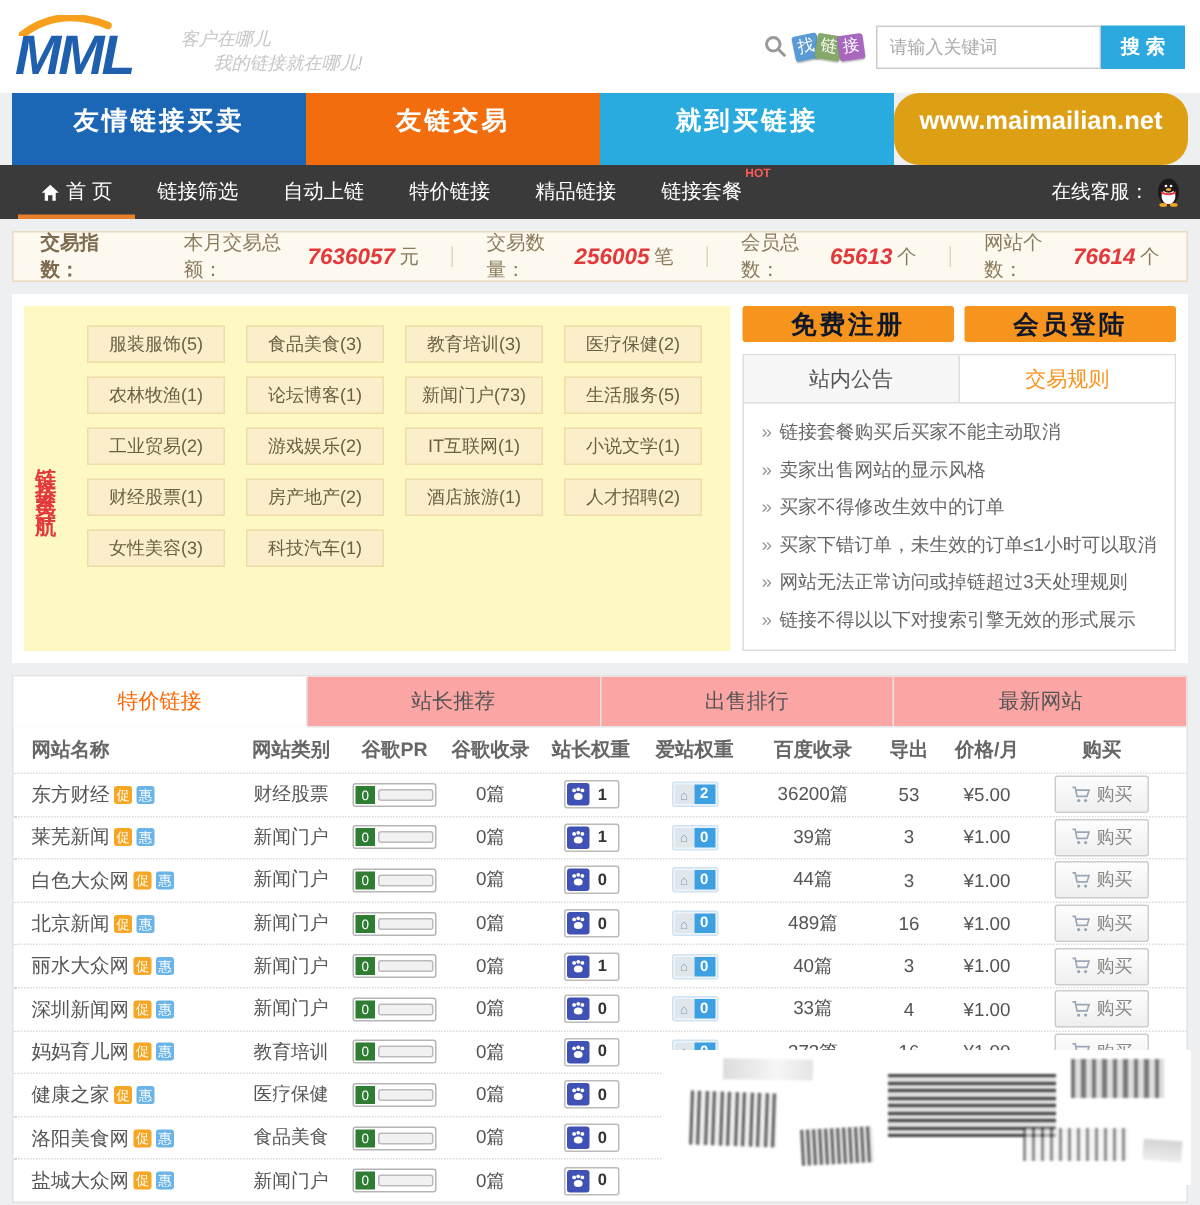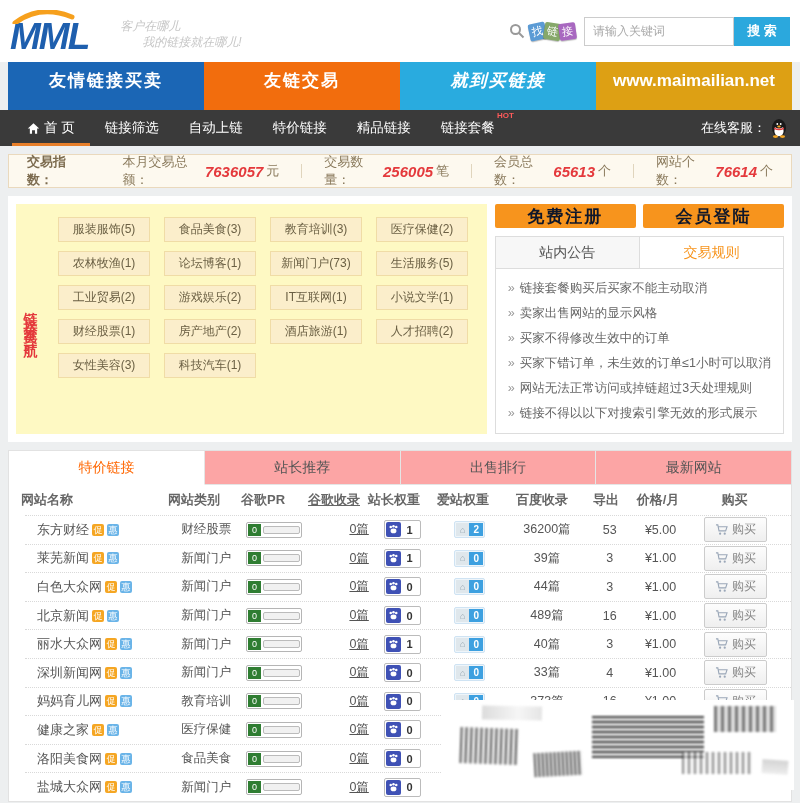--- a/index.html
+++ b/index.html
@@ -21,21 +21,21 @@
   .tile { width:17px; height:17px; border-radius:2px; color:#fff; font-size:11px; line-height:17px; text-align:center; box-shadow:0 1px 1px rgba(0,0,0,.25); }
   .tile.t-find { background:#5b9bd5; transform:rotate(-12deg); }
   .tile.t-link { background:#86a86a; transform:rotate(9deg); margin-left:-2px; }
   .tile.t-take { background:#a868c0; transform:rotate(-8deg); margin-left:-2px; }
   .search-input { width:150px; height:29px; border:1px solid #ccc; padding:0 8px; font-size:12px; color:#555; outline:none; }
   .search-input::placeholder { color:#aaa; }
   .search-btn { width:56px; height:29px; background:#2ba8dd; color:#fff; border:none; font-size:13px; font-weight:bold; cursor:pointer; }
   
   .banner { margin:0 8px; height:48px; display:flex; }
   .banner .seg { flex:1; color:#fff; font-size:17px; font-weight:bold; text-align:center; line-height:38px; letter-spacing:2px; cursor:pointer; }
-  .banner .seg:last-child { letter-spacing:0; }
+  .banner .seg:last-child { letter-spacing:0;border-radius:17px; }
   
   .mainnav { height:36px; background:#3a3a3a; display:flex; align-items:stretch; padding:0 12px; color:#fff; }
   .nav-item { position:relative; padding:0 15px; line-height:36px; font-size:13.5px; cursor:pointer; display:flex; align-items:center; gap:4px; }
   .nav-item.active { box-shadow:inset 0 -3px 0 #e87f2a; }
   .nav-hot { position:absolute; top:1px; right:-4px; color:#ff5a5a; font-size:8px; font-weight:bold; line-height:10px; }
   .nav-service { margin-left:auto; display:flex; align-items:center; gap:4px; font-size:13px;font-family:Liberation Serif, serif; }
   
   .stats { margin:8px 8px 0 8px; height:34px; background:#fdf9ef; border:1px solid #ead9bd; display:flex; align-items:center; padding:0 18px; font-size:13px; color:#8a7a5c; }
   .stat-title { font-weight:bold; color:#7c6b4e; }
   .stat-item { display:flex; align-items:center; }
@@ -59,25 +59,25 @@
   .notice-list { list-style:none; padding:7px 12px; }
   .notice-list li { font-size:12.5px; color:#666; line-height:25px; white-space:nowrap; overflow:hidden; }
   .notice-list .mk { color:#999; margin-right:5px; }
   
   .table-panel { margin:0 8px; background:#fff; border:1px solid #e2e2e2; height:352px; overflow:hidden; }
   .table-tabs { display:flex; height:34px; border-bottom:1px solid #e5e5e5; background:#f7f7f7; }
   .table-tab { flex:1; text-align:center; line-height:33px; font-size:14px; color:#555; background:#fca5a5; border-right:1px solid #e5e5e5; cursor:pointer; }
   .table-tab:last-child { border-right:none; }
   .table-tab.active { background:#fff; color:#f60; border-bottom:1px solid #fff; margin-bottom:-1px; }
   .thead { display:flex; align-items:center; height:30px; padding:0 12px; font-size:13px; font-weight:bold; color:#666; }
-  .trow { display:flex; align-items:center; height:28.6px; padding:0 12px; border-top:1px dotted #d9d9d9; font-size:12.5px; color:#555;margin-left:16px; }
+  .trow { display:flex; align-items:center; height:28.6px; padding:0 12px; border-top:1px dotted #d9d9d9; font-size:12.5px; color:#555; }
   .c0{width:135px; text-align:left; display:flex; align-items:center; gap:3px;}
   .c1{width:76px; text-align:center;}
   .c2{width:62px; text-align:center;}
-  .c3{width:66px; text-align:right;text-decoration:underline;}
+  .c3{width:66px; text-align:center;}
   .c4{width:68px; text-align:center;}
   .c5{width:70px; text-align:center;}
   .c6{width:88px; text-align:center;}
   .c7{width:40px; text-align:center;}
   .c8{width:64px; text-align:center;}
   .c9{width:89px; text-align:center;}
   .site-name { font-size:13px; color:#555; cursor:pointer; }
   .badge { display:inline-block; width:12px; height:12px; border-radius:2px; color:#fff; font-size:9px; line-height:12px; text-align:center; }
   .badge.promo { background:#f5a623; }
   .badge.hui { background:#6ab4e8; }
@@ -127,21 +127,21 @@
         <span class="tile t-take">接</span>
       </div>
     <input class="search-input" type="text" placeholder="请输入关键词" style="">
     <button class="search-btn">搜 索</button>
   </div>
 </div>
 
 <div class="banner">
     <div class="seg" style="background: rgb(27, 102, 181);">友情链接买卖</div>
     <div class="seg" style="background: rgb(242, 109, 13);">友链交易</div>
-    <div class="seg" style="background: rgb(41, 171, 223); font-style: italic;">就到买链接</div>
+    <div class="seg" style="background: rgb(41, 171, 223);">就到买链接</div>
     <div class="seg" style="background: rgb(221, 160, 20);">www.maimailian.net</div>
   </div>
 
 <div class="mainnav">
   <div id="nav-items" style="display:flex;">
       <div class="nav-item active">
         <svg width="13" height="13" viewBox="0 0 16 16">
           <path d="M1 8 L8 1.5 L15 8 H12.5 V14.5 H9.8 V10 H6.2 V14.5 H3.5 V8 Z" fill="#fff"></path>
         </svg>
         <span>首 页</span>

